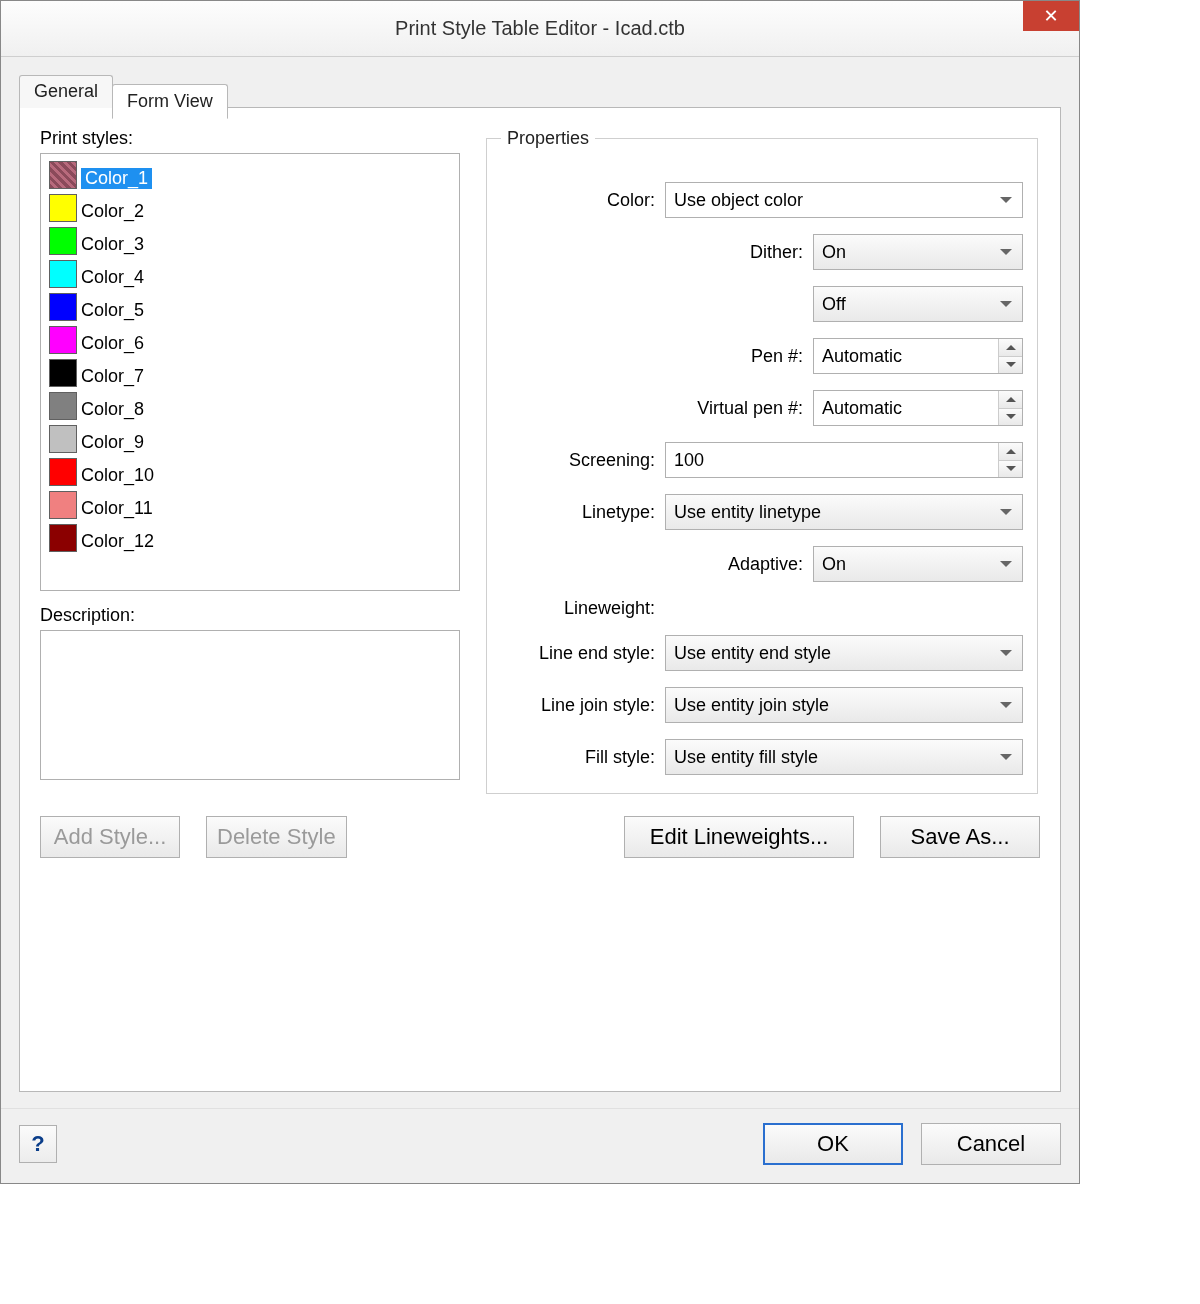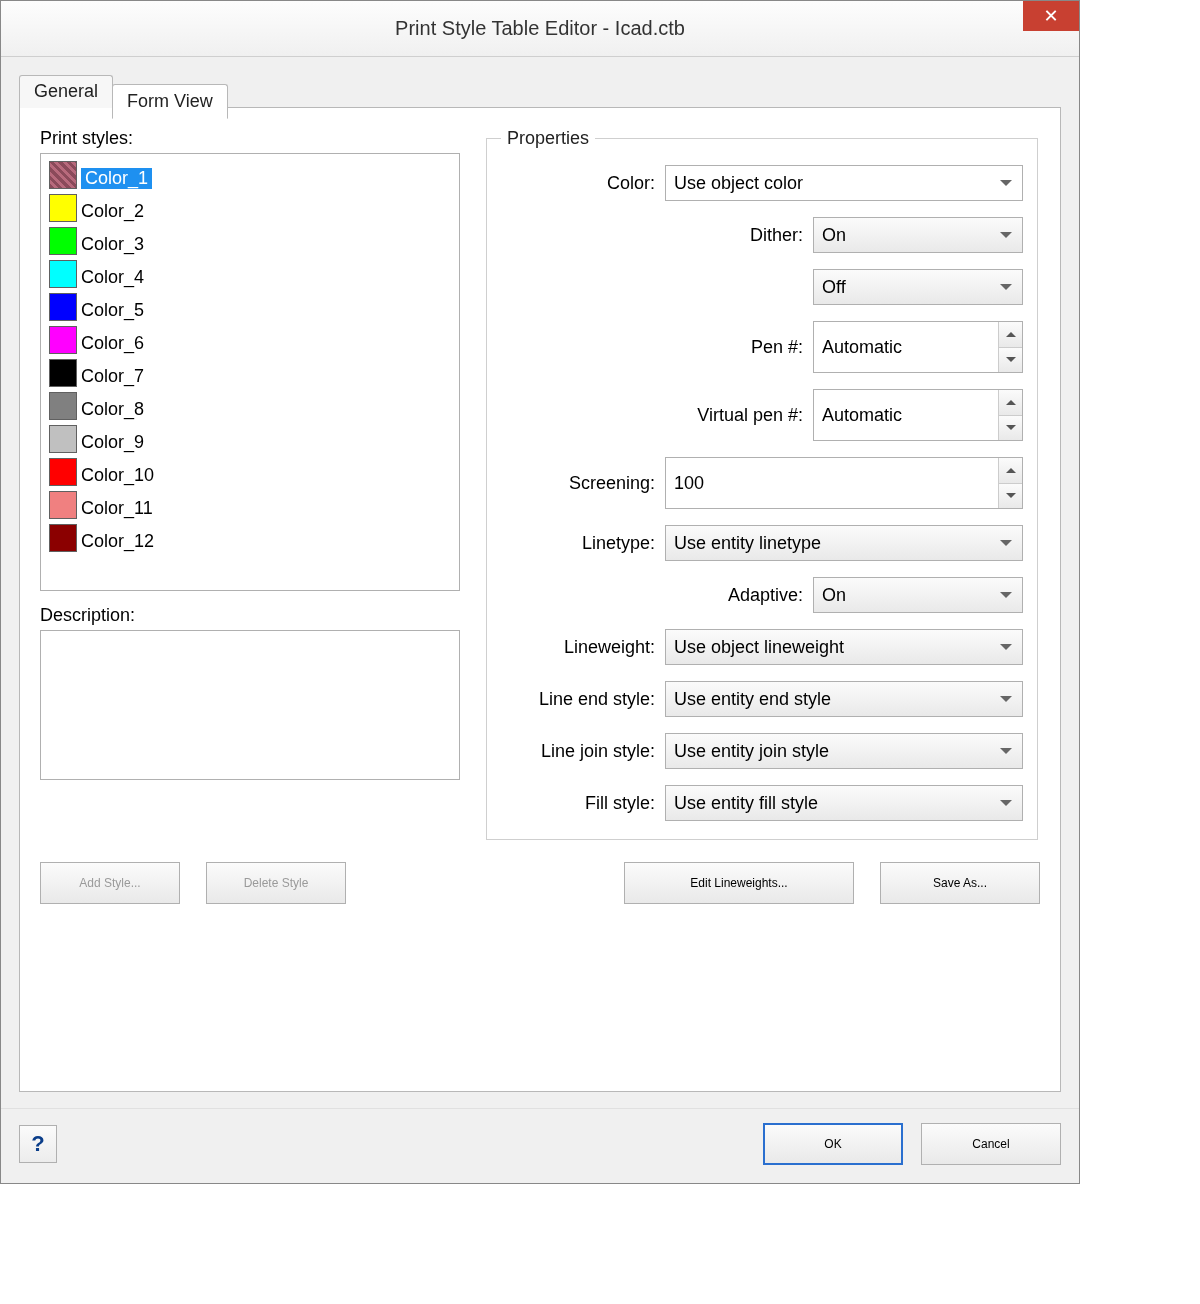--- a/index.html
+++ b/index.html
@@ -149,21 +149,21 @@
     border: 1px solid #cfcfcf;
     padding: 10px 14px 18px 14px;
   }
   fieldset.props legend { padding: 0 6px; color:#222;}
   .prop-row {
     display: flex;
     align-items: center;
     margin-top: 16px;
     gap: 10px;
   }
-  .prop-row:first-of-type { margin-top: 6px; }
+  .prop-row:first-of-type { margin-top: 23px; }
   .prop-label {
     width: 154px;
     text-align: right;
     flex-shrink: 0;
   }
   .prop-control { flex: 1; min-width: 0; }
   .prop-control.short { flex: 0 0 210px; margin-left: auto; }
   .row-short .prop-label { width: auto; flex:1;}
   .dd {
     width: 100%;
@@ -184,21 +184,21 @@
     right: 10px;
     top: 50%;
     width: 0; height: 0;
     border-left: 6px solid transparent;
     border-right: 6px solid transparent;
     border-top: 6px solid #666;
     transform: translateY(-50%);
   }
   .spin {
     width: 100%;
-    height: 52px;
+    height: 36px;
     border: 1px solid #b0b0b0;
     background: #fff;
     display: flex;
     align-items: center;
     padding: 0 8px;
     position: relative;
   }
   .spin .spin-btns {
     position: absolute;
     right: 0; top: 0; bottom: 0;
@@ -231,21 +231,21 @@
   .btn {
     height: 42px;
     min-width: 140px;
     border: 1px solid #b0b0b0;
     background: linear-gradient(#fbfbfb,#e9e9e9);
     display: flex;
     align-items: center;
     justify-content: center;
     cursor: pointer;
     padding: 0 10px;
-    font-size: 12px;
+    font-size: 22px;
   }
   .btn.disabled { color: #9a9a9a; cursor: default; }
   .btn.primary { border: 2px solid #2a6fcf; }
   .btn.flex-push { margin-left: auto; }
 
   .bottom-bar {
     background: #f0f0f0;
     padding: 14px 18px 18px 18px;
     display: flex;
     align-items: center;
@@ -440,25 +440,20 @@
             <div class="prop-label">Adaptive:</div>
             <div class="prop-control short">
               <div class="dd">
                   <span>On</span>
                 </div>
             </div>
           </div>
 
           <div class="prop-row">
             <div class="prop-label">Lineweight:</div>
-            <div class="prop-control">
-              <div class="dd">
-                  <span>Use object lineweight</span>
-                </div>
-            </div>
           </div>
 
           <div class="prop-row">
             <div class="prop-label">Line end style:</div>
             <div class="prop-control">
               <div class="dd">
                   <span>Use entity end style</span>
                 </div>
             </div>
           </div>

